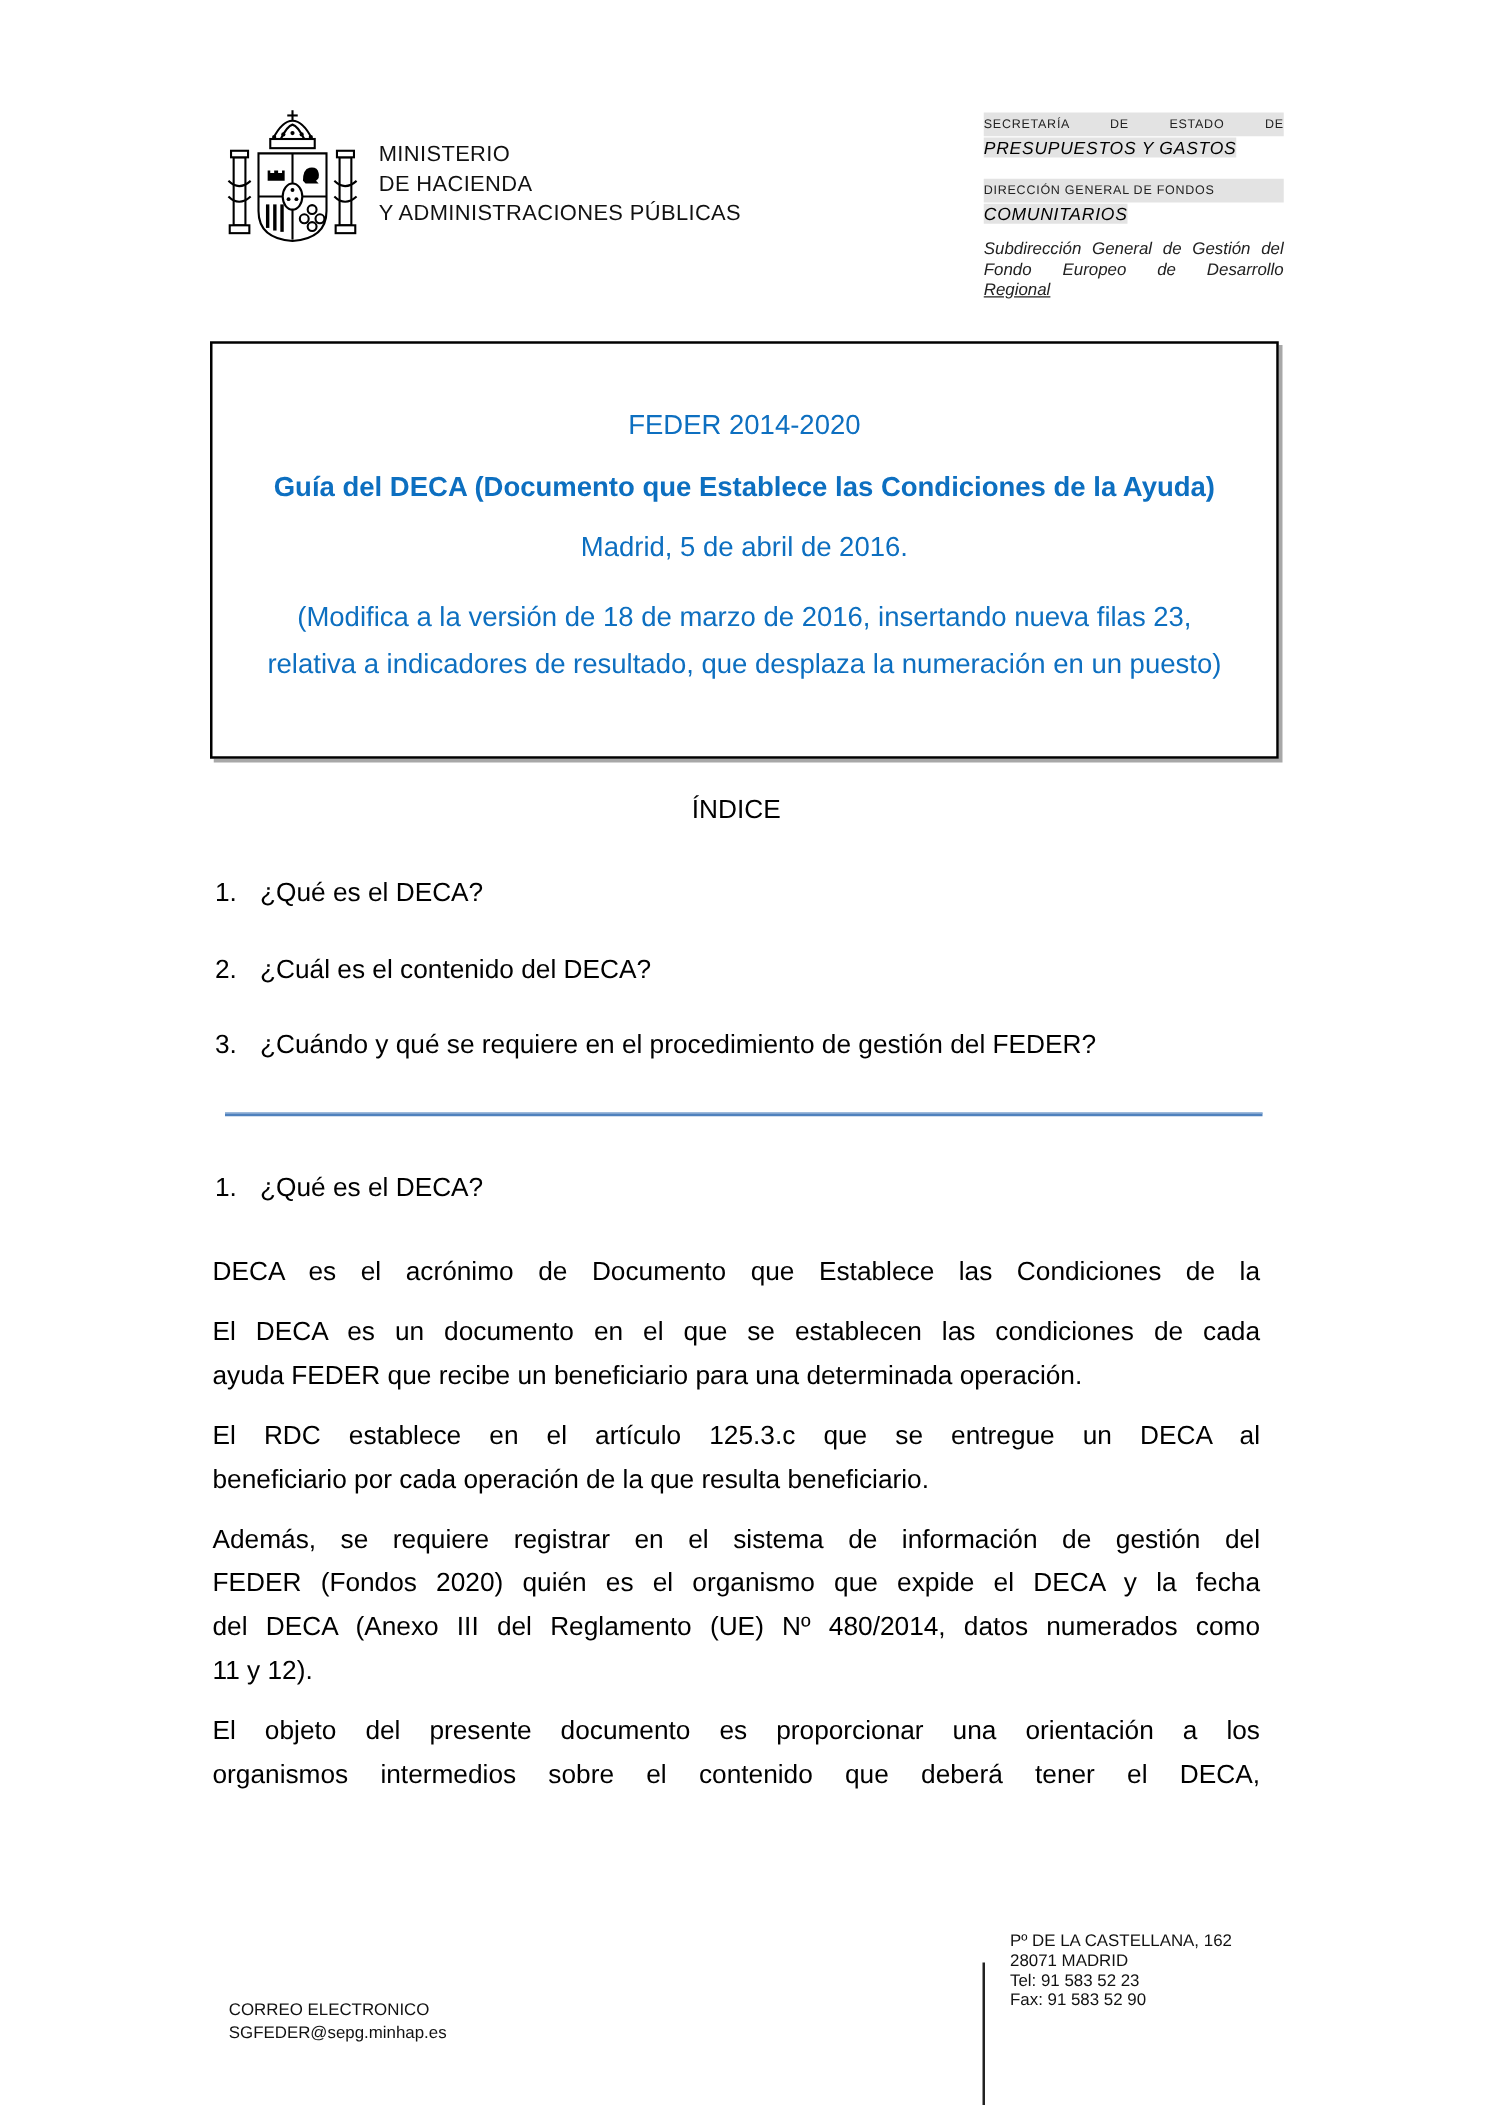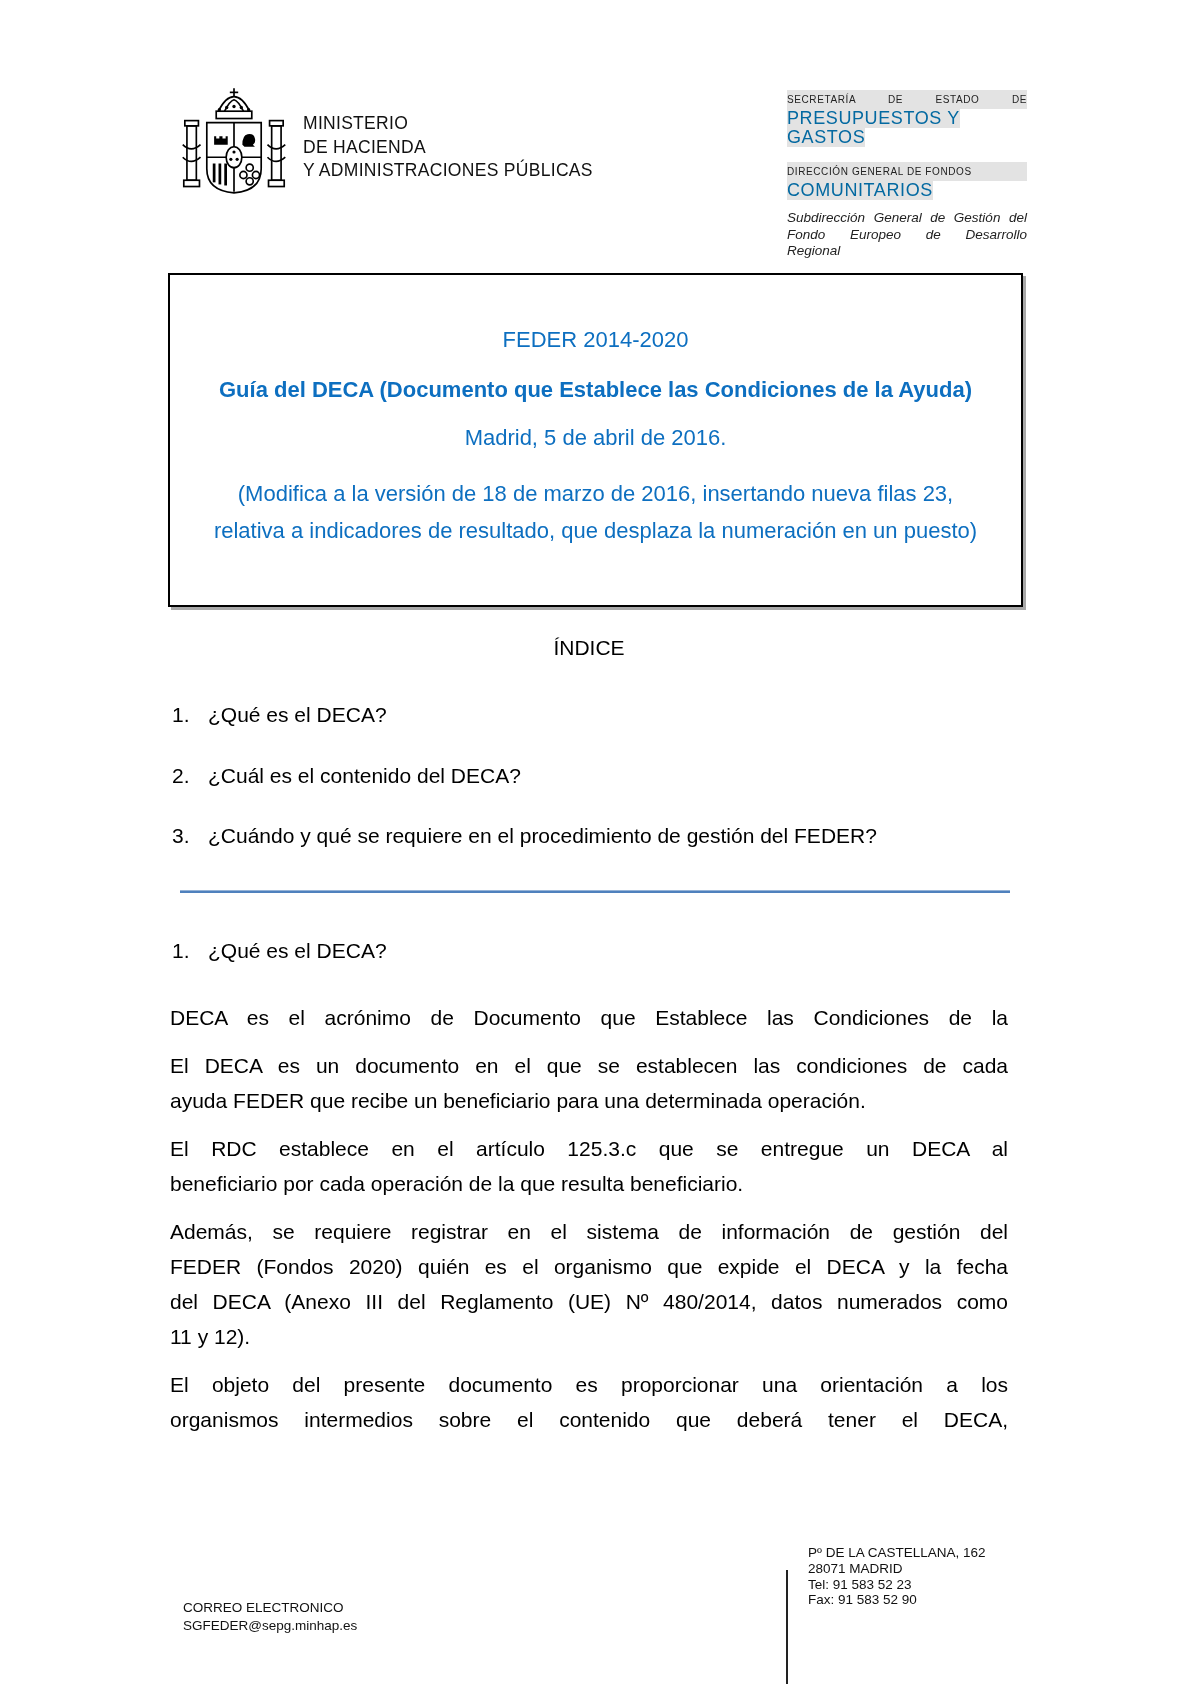--- a/index.html
+++ b/index.html
@@ -13,30 +13,30 @@
   .coat { position:absolute; left:176px; top:84px; width:116px; height:136px; }
   .ministry {
     position:absolute; left:303px; top:112px;
     font-size:17.5px; line-height:23.5px; letter-spacing:.3px; color:#111;
   }
   .org { position:absolute; left:787px; top:90px; width:240px; }
   .org .band-full {
     display:block; background:var(--hl); font-size:10px; line-height:19px;
     text-align:justify; text-align-last:justify; letter-spacing:.6px; color:#222;
   }
-  .org .band-line { font-size:18px; line-height:19px; letter-spacing:.6px; color:#0369a1; }
+  .org .band-line { font-size:14px; line-height:19px; letter-spacing:.6px; color:#000000;font-style:italic; }
   .org .band-line .mark { background:var(--hl); }
   .org .grp2 { margin-top:15px; }
   .org .grp2 .band-full { text-align-last:auto; }
   .org .sub {
     margin-top:10px; font-style:italic; font-size:13.5px; line-height:16.5px;
     text-align:justify; color:#222;
   }
   .org .sub .jl { display:block; text-align:justify; text-align-last:justify; }
-  .org .sub .jl-end { display:block; text-align-last:left; }
+  .org .sub .jl-end { display:block; text-align-last:left;text-decoration:underline; }
 
   
   .title-box {
     position:absolute; left:168px; top:273px; width:855px; height:334px;
     border:2px solid #000; background:#fff; box-shadow:3px 3px 0 #a8a8a8;
     text-align:center; color:var(--blue);
   }
   .tb-program { margin-top:52px; font-size:22px; }
   .tb-title   { margin-top:24px; font-size:22px; font-weight:bold; }
   .tb-date    { margin-top:22px; font-size:22px;text-align:center; }

